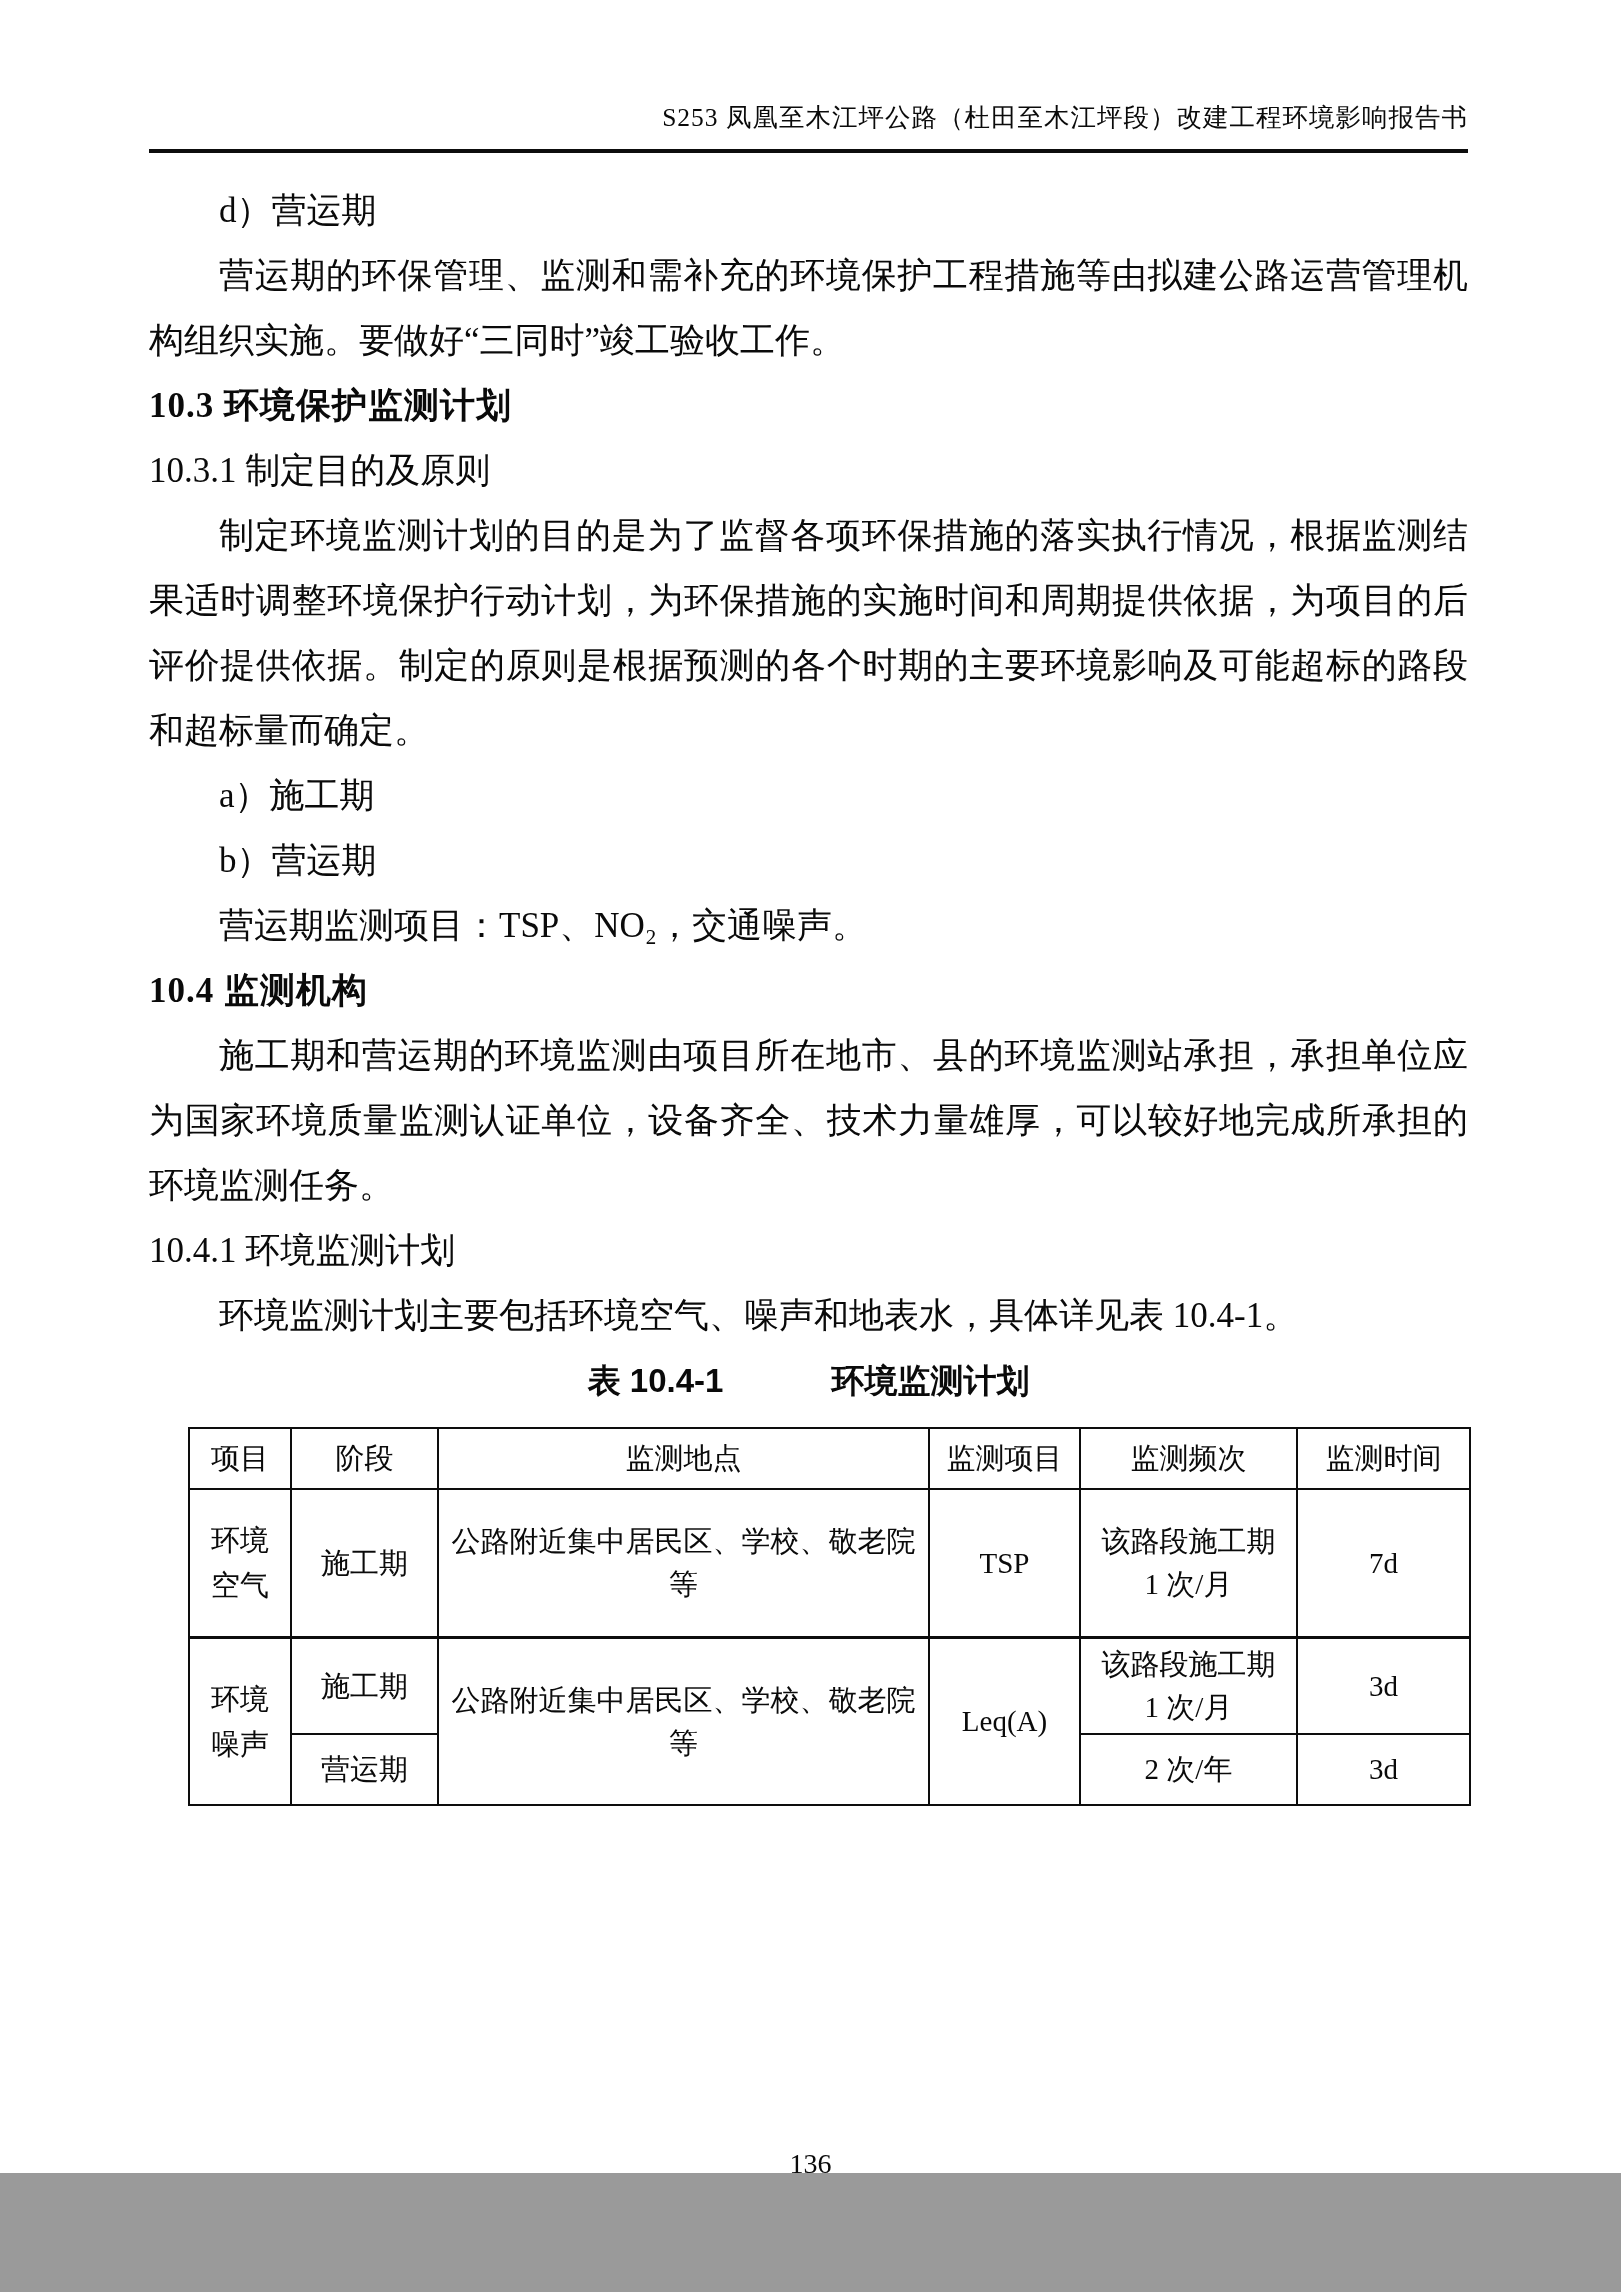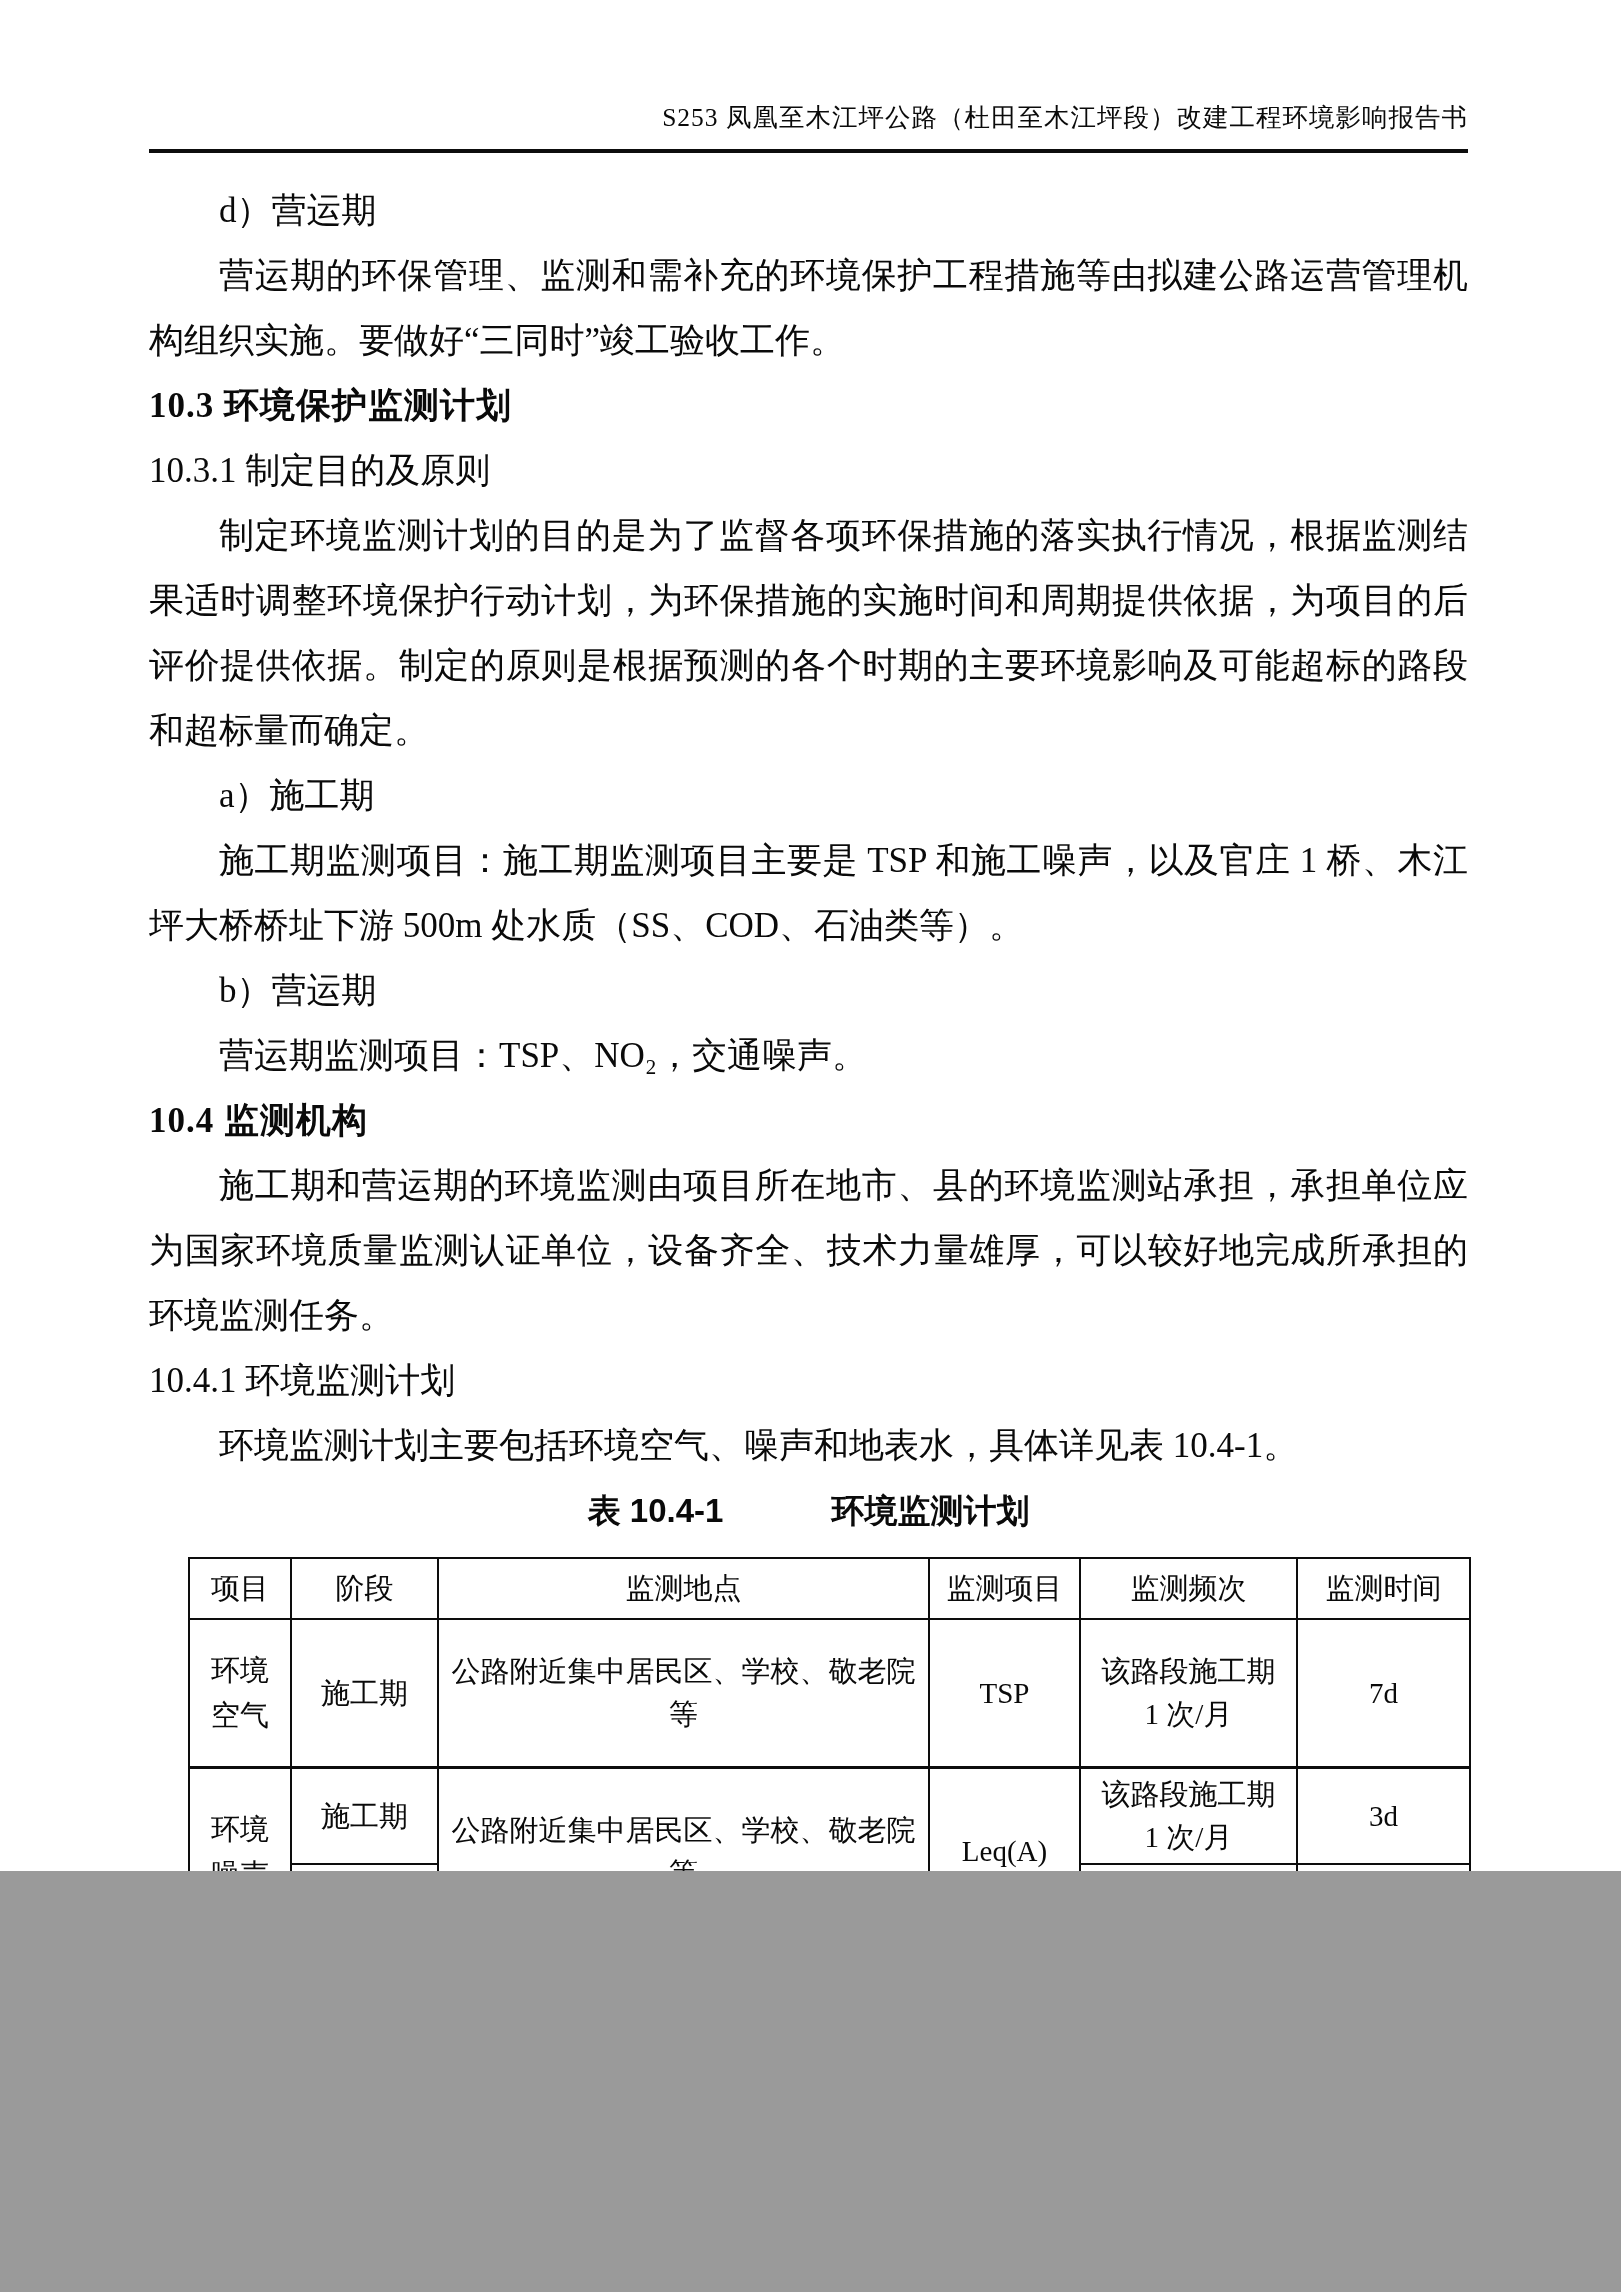--- a/index.html
+++ b/index.html
@@ -3,21 +3,21 @@
 <meta charset="utf-8">
 <style>
   html, body {
     margin: 0;
     padding: 0;
     background: #9a9a9a;
   }
   .page {
     position: relative;
     width: 1621px;
-    height: 1871px;
+    height: 2173px;
     margin: 0 auto;
     background: #ffffff;
     color: #0a0a0a;
     font-family: "Liberation Serif", "DejaVu Serif", serif;
     box-sizing: border-box;
     padding: 102px 153px 0 149px;
     overflow: hidden;
   }
 
   
@@ -117,21 +117,20 @@
     <div class="running-title">S253 凤凰至木江坪公路（杜田至木江坪段）改建工程环境影响报告书</div>
   </div>
 
   <div class="doc-body">
     <p class="para">d）营运期</p>
     <p class="para">营运期的环保管理、监测和需补充的环境保护工程措施等由拟建公路运营管理机构组织实施。要做好“三同时”竣工验收工作。</p>
     <p class="h1">10.3  环境保护监测计划</p>
     <p class="h2">10.3.1  制定目的及原则</p>
     <p class="para">制定环境监测计划的目的是为了监督各项环保措施的落实执行情况，根据监测结果适时调整环境保护行动计划，为环保措施的实施时间和周期提供依据，为项目的后评价提供依据。制定的原则是根据预测的各个时期的主要环境影响及可能超标的路段和超标量而确定。</p>
     <p class="para">a）施工期</p>
-    <p class="para">施工期监测项目：施工期监测项目主要是 TSP 和施工噪声，以及官庄 1 桥、木江坪大桥桥址下游 500m 处水质（SS、COD、石油类等）。</p>
     <p class="para">b）营运期</p>
     <p class="para">营运期监测项目：TSP、NO₂，交通噪声。</p>
     <p class="h1">10.4  监测机构</p>
     <p class="para">施工期和营运期的环境监测由项目所在地市、县的环境监测站承担，承担单位应为国家环境质量监测认证单位，设备齐全、技术力量雄厚，可以较好地完成所承担的环境监测任务。</p>
     <p class="h2">10.4.1  环境监测计划</p>
     <p class="para">环境监测计划主要包括环境空气、噪声和地表水，具体详见表 10.4-1。</p>
 
     <div class="tbl-caption">
       <span>表 10.4-1</span><span class="caption-gap"></span><span>环境监测计划</span>
     </div>

